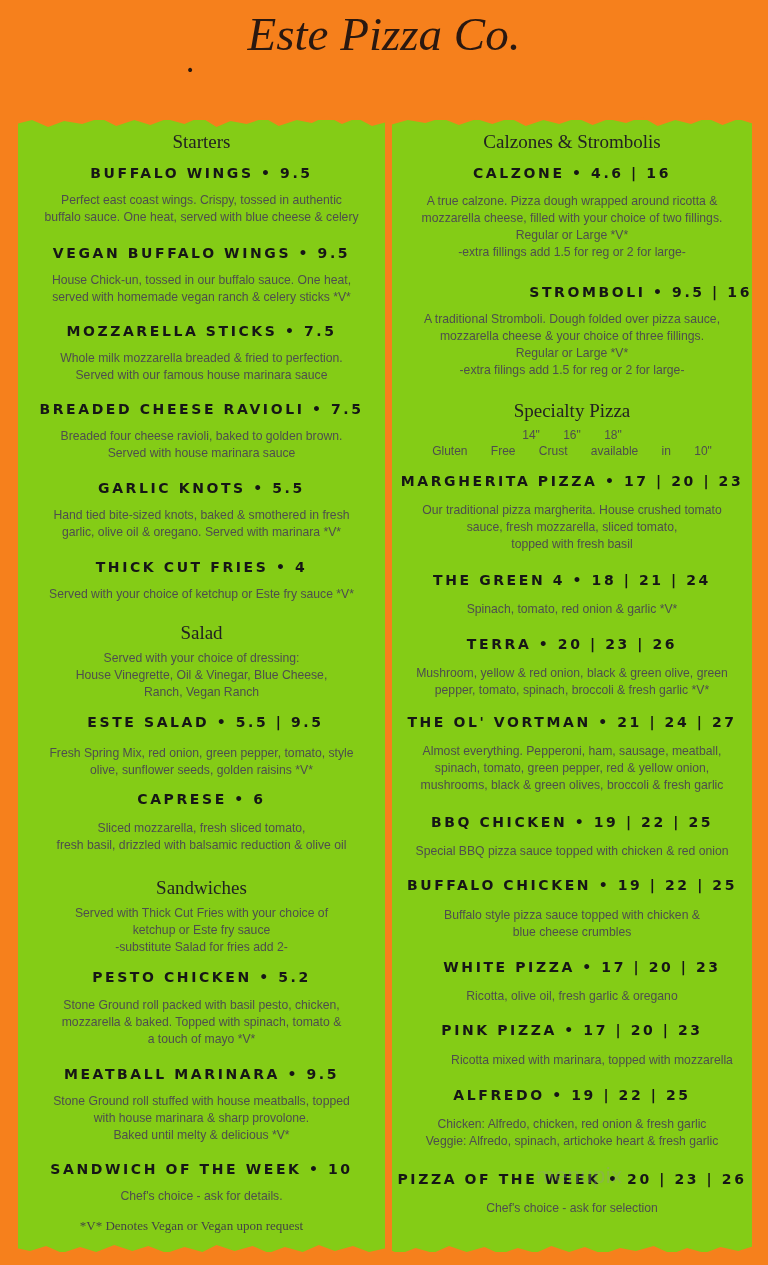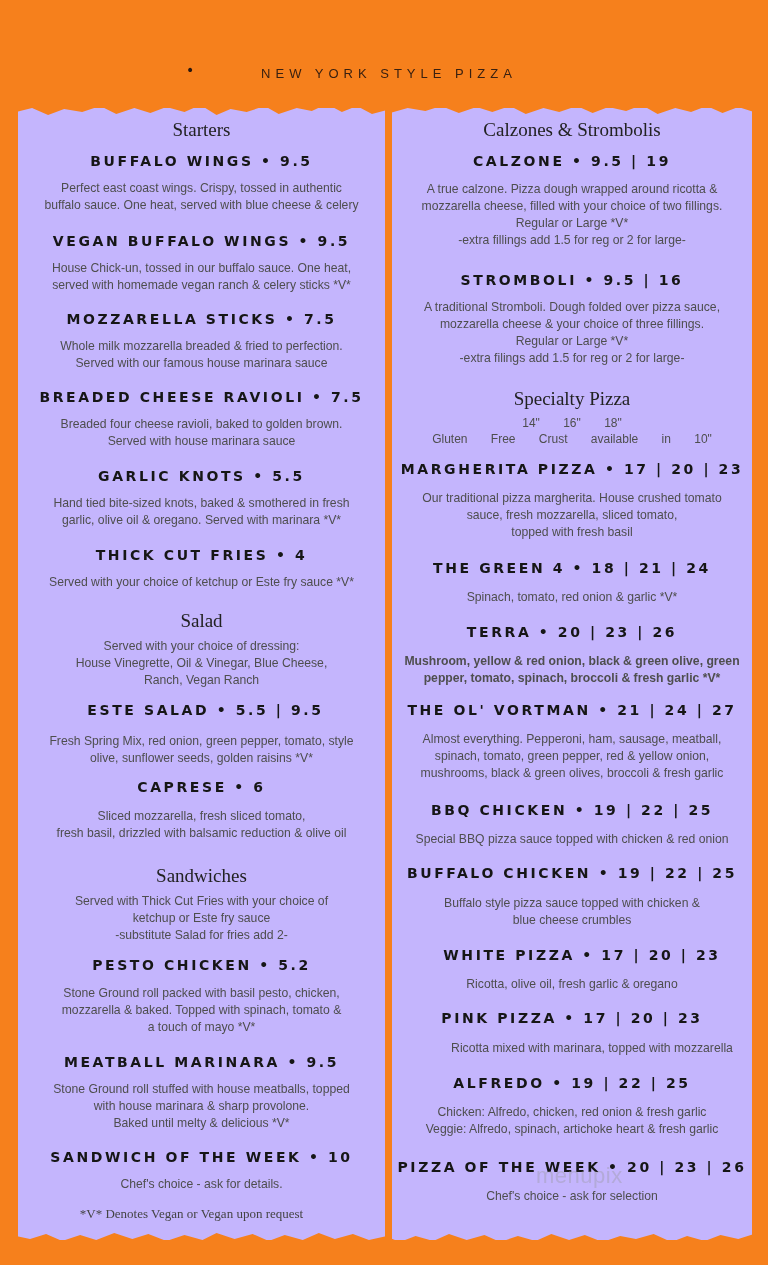--- a/index.html
+++ b/index.html
@@ -45,22 +45,22 @@
       top: 66px;
       text-align: center;
       font-family: "Liberation Sans", sans-serif;
       font-size: 13px;
       letter-spacing: 5px;
       color: #3a2010;
       padding-left: 10px;
     }
     .panel {
       position: absolute;
-      background: #c4b5fd;
-      top: 108px;
+      background: #84cc16;
+      top: 120px;
       height: 1132px;
     }
     .panel.left {
       left: 18px;
       width: 367px;
     }
     .panel.right {
       left: 392px;
       width: 360px;
     }
@@ -126,22 +126,22 @@
       font-size: 22px;
       color: rgba(150,150,150,0.35);
       letter-spacing: 0.5px;
     }
     .abs { position: absolute; left: 0; right: 0; }
   </style>
 </head>
 <body>
 
 <div class="header">
+  <div class="brand-title">Este Pizza Co.</div>
   <div class="brand-bullet">•</div>
-  <div class="brand-tagline">NEW YORK STYLE PIZZA</div>
 </div>
 
 <div class="panel left">
   <div class="torn-top">
     <svg viewBox="0 0 370 18" preserveAspectRatio="none">
         <path d="M0 0 H370 V10 L355 14 L340 6 L325 12 L310 4 L295 11 L280 8 L262 14 L248 6 L230 12 L214 9 L200 15 L184 5 L168 12 L150 7 L134 13 L118 8 L100 14 L84 6 L66 12 L48 9 L32 15 L16 8 L0 12 Z" fill="#f6801c"></path>
       </svg>
   </div>
 
   <div class="col">
@@ -215,46 +215,46 @@
 <div class="panel right">
   <div class="torn-top">
     <svg viewBox="0 0 370 18" preserveAspectRatio="none">
         <path d="M0 0 H370 V12 L354 7 L338 13 L322 6 L306 12 L290 8 L272 14 L256 5 L240 11 L222 7 L206 13 L190 6 L172 12 L156 8 L138 14 L122 6 L104 12 L88 7 L70 13 L52 6 L36 11 L18 8 L0 13 Z" fill="#f6801c"></path>
       </svg>
   </div>
 
   <div class="col">
     <div class="abs section-title" style="top:10px;">Calzones &amp; Strombolis</div>
 
-    <div class="abs item-name" style="top:43px;">CALZONE • 9.5 | 19</div>
+    <div class="abs item-name" style="top:43px;">CALZONE • 4.6 | 16</div>
     <div class="abs desc" style="top:73px;">A true calzone. Pizza dough wrapped around ricotta &amp;
 mozzarella cheese, filled with your choice of two fillings.
 Regular or Large *V*
 -extra fillings add 1.5 for reg or 2 for large-</div>
 
-    <div class="abs item-name" style="top:162px;">STROMBOLI  • 9.5 | 16</div>
+    <div class="abs item-name" style="top:162px;text-align:right;">STROMBOLI  • 9.5 | 16</div>
     <div class="abs desc" style="top:191px;">A traditional Stromboli. Dough folded over pizza sauce,
 mozzarella cheese &amp; your choice of three fillings.
 Regular or Large *V*
 -extra filings add 1.5 for reg or 2 for large-</div>
 
     <div class="abs section-title" style="top:279px;">Specialty Pizza</div>
     <div class="abs sizes" style="top:307px;">14" 16" 18"</div>
     <div class="abs sizes" style="top:323px;">Gluten Free Crust available in 10"</div>
 
     <div class="abs item-name" style="top:351px;">MARGHERITA PIZZA • 17 | 20 | 23</div>
     <div class="abs desc" style="top:382px;">Our traditional pizza margherita. House crushed tomato
 sauce, fresh mozzarella, sliced tomato,
 topped with fresh basil</div>
 
     <div class="abs item-name" style="top:450px;">THE GREEN 4  • 18 | 21 | 24</div>
     <div class="abs desc" style="top:481px;">Spinach, tomato, red onion &amp; garlic *V*</div>
 
     <div class="abs item-name" style="top:514px;">TERRA  • 20 | 23 | 26</div>
-    <div class="abs desc" style="top:545px;font-weight:bold;">Mushroom, yellow &amp; red onion, black &amp; green olive, green
+    <div class="abs desc" style="top:545px;">Mushroom, yellow &amp; red onion, black &amp; green olive, green
 pepper, tomato, spinach, broccoli &amp; fresh garlic *V*</div>
 
     <div class="abs item-name" style="top:592px;">THE OL' VORTMAN • 21 | 24 | 27</div>
     <div class="abs desc" style="top:623px;">Almost everything. Pepperoni, ham, sausage, meatball,
 spinach, tomato, green pepper, red &amp; yellow onion,
 mushrooms, black &amp; green olives, broccoli &amp; fresh garlic</div>
 
     <div class="abs item-name" style="top:692px;">BBQ CHICKEN  • 19 | 22 | 25</div>
     <div class="abs desc" style="top:723px;">Special BBQ pizza sauce topped with chicken &amp; red onion</div>
 

